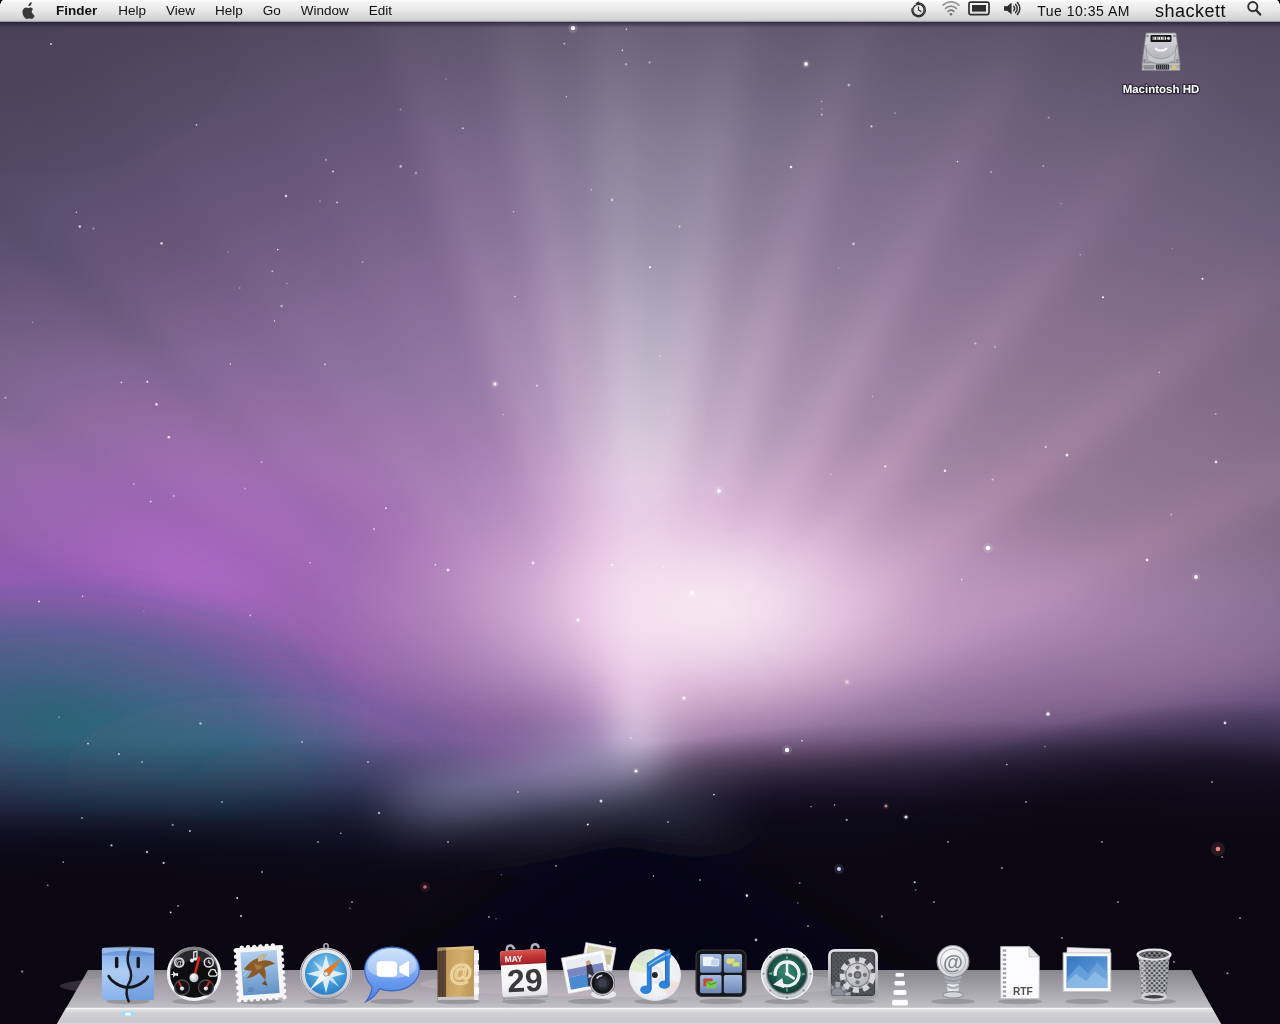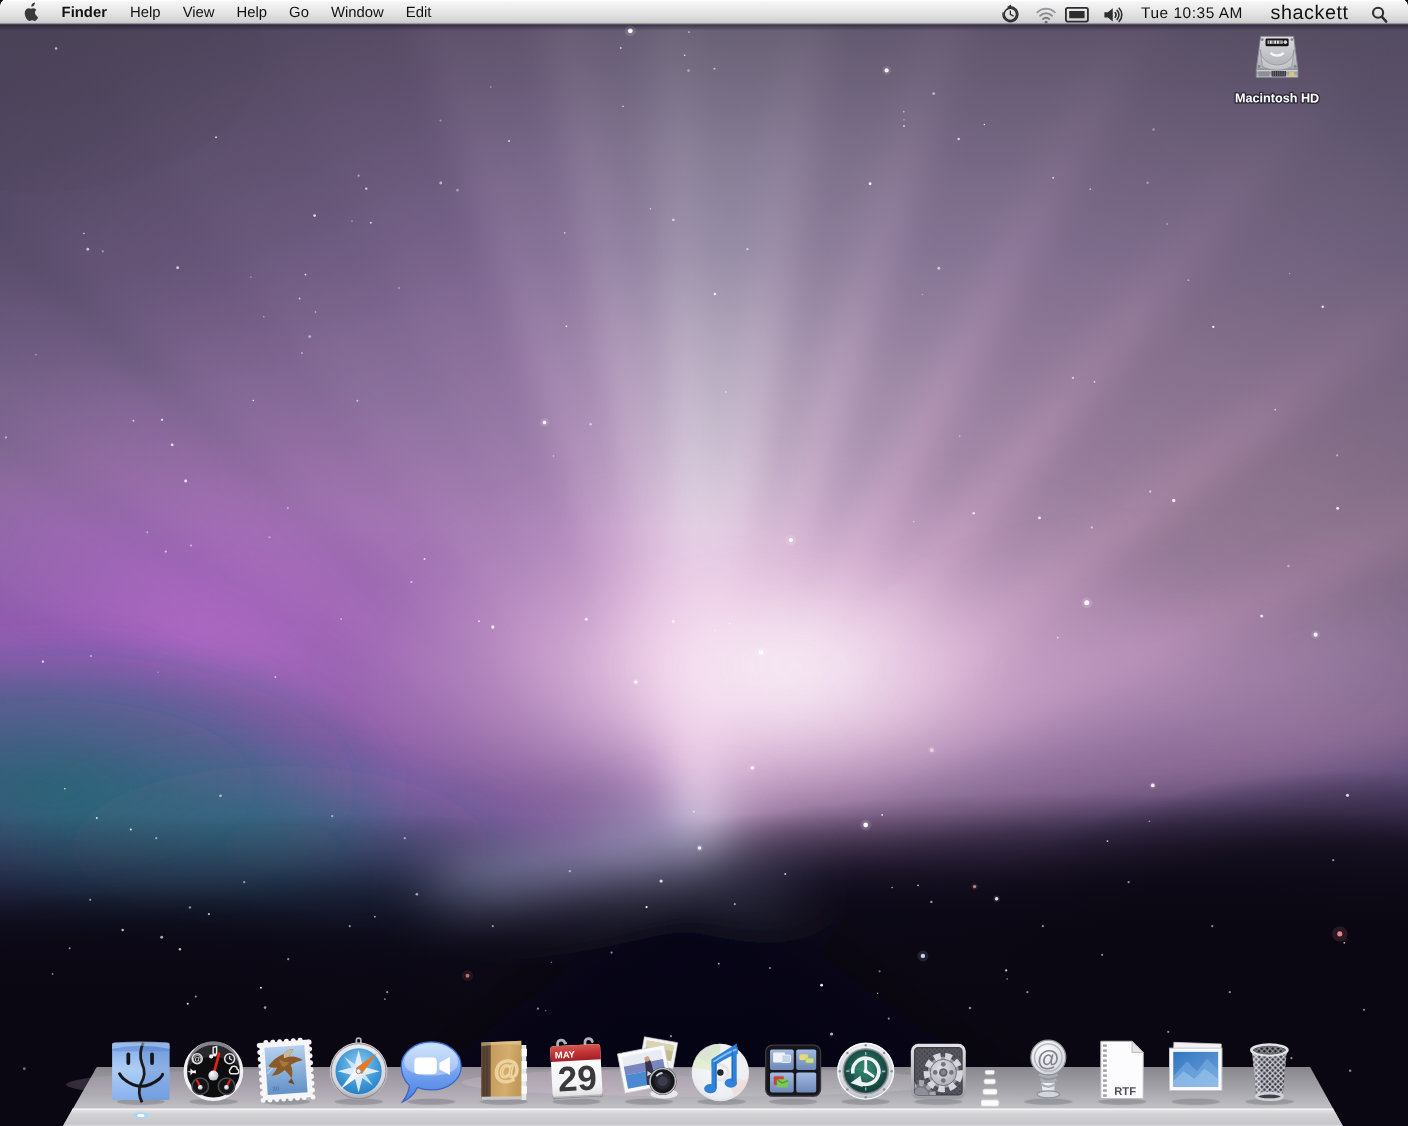--- a/index.html
+++ b/index.html
@@ -6,21 +6,21 @@
 #stage{position:relative;width:1280px;height:1024px;font-family:"Liberation Sans",sans-serif;}
 #wall{position:absolute;left:0;top:0;}
 #dock{position:absolute;left:0;bottom:0;}
 
 #menubar{position:absolute;left:0;top:0;width:1280px;height:22px;
  background:linear-gradient(#ffffff,#f4f4f4 10%,#e9e9e9 45%,#d5d5d5 88%,#c8c8c8);
  border-bottom:1px solid #9b9b9b; display:flex;justify-content:space-between;align-items:center;
  font-family:"Liberation Sans",sans-serif;font-size:13.5px;color:#111;z-index:30;}
 .mcorner{position:absolute;top:-1px;width:6px;height:6px;}
 .mleft{display:flex;align-items:center;height:22px;padding-left:12px;}
-.mright{display:flex;align-items:flex-end;height:22px;}
+.mright{display:flex;align-items:flex-start;height:22px;}
 .mitem{padding:0 10px;line-height:22px;}
 .mitem.apple{padding:0 9px 0 9px;display:flex;align-items:center;}
 .bold{font-weight:bold;}
 .micon{padding:0 6px;display:flex;align-items:center;}
 .mtime{padding:0 15px 0 9px;line-height:22px;font-size:14px;letter-spacing:0.5px;}
 .muser{padding:0 10px;line-height:22px;font-size:18px;letter-spacing:0.5px;}
 
 #hdwrap{position:absolute;left:1109px;top:29px;z-index:5;}
 </style></head>
 <body>

